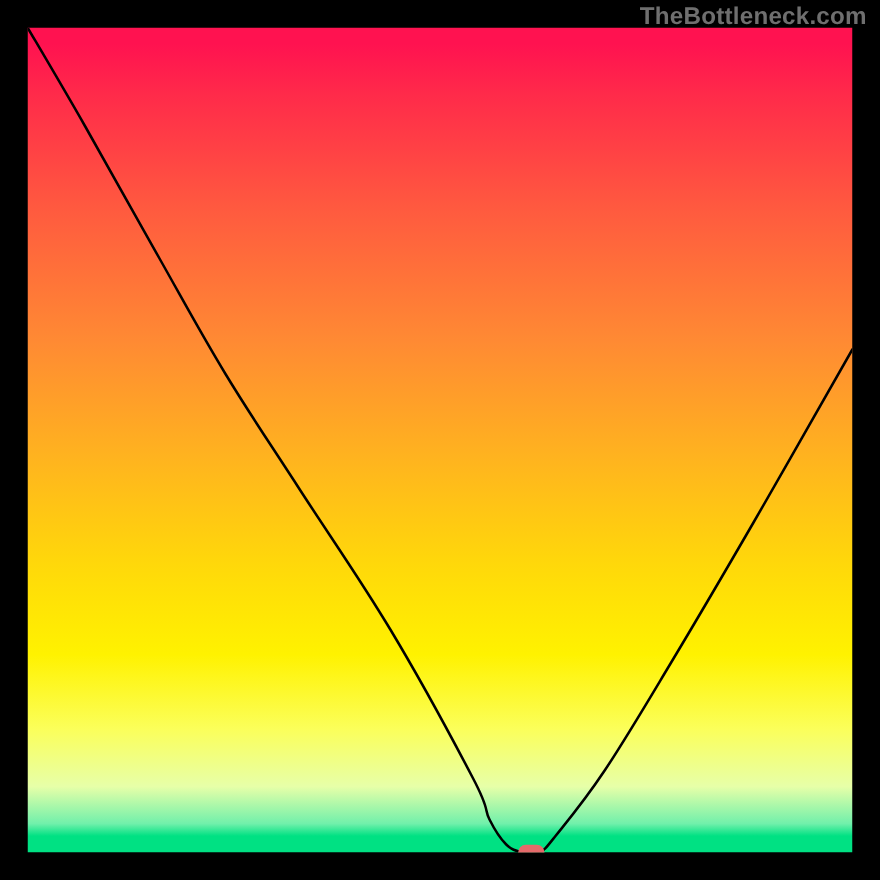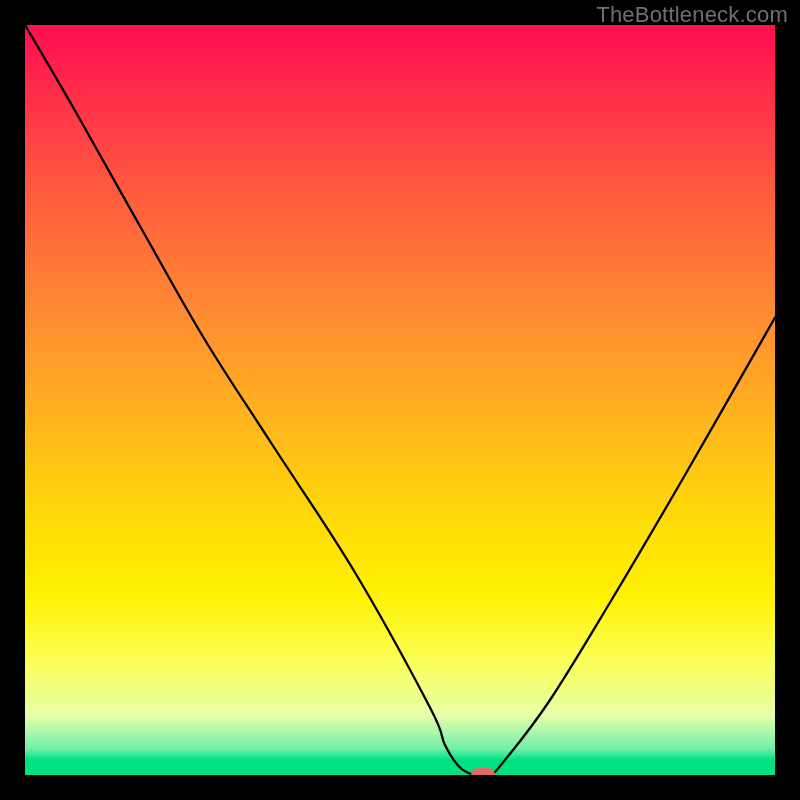--- a/index.html
+++ b/index.html
@@ -16,21 +16,21 @@
     width: 800px;
     height: 800px;
     background: #000;
   }
   .watermark {
     position: absolute;
     top: 2px;
     right: 12px;
     color: #6f6f6f;
     font-size: 22px;
-    font-weight: 400;
+    font-weight: 700;
     letter-spacing: 0.2px;
   }
   .plot-area {
     position: absolute;
     left: 25px;
     top: 25px;
     width: 750px;
     height: 750px;
     overflow: hidden;
   }

